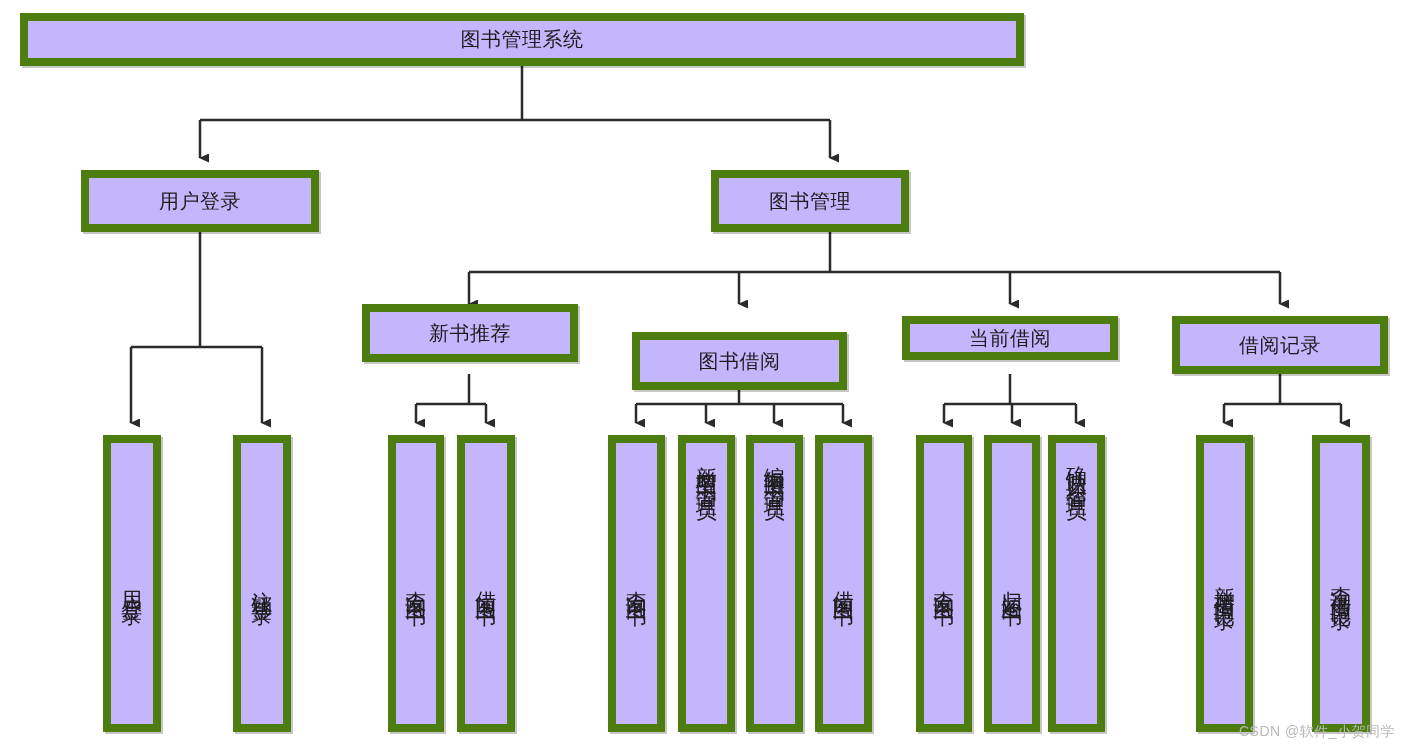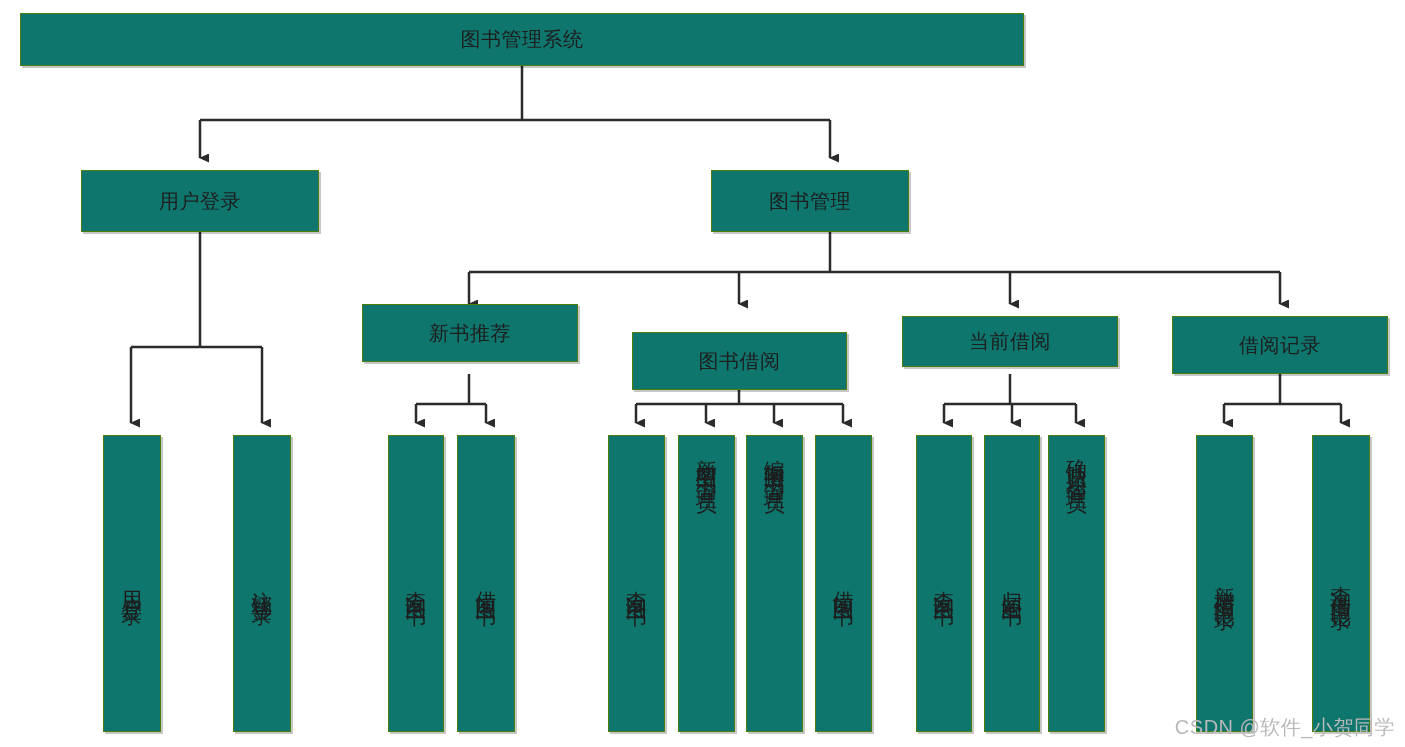--- a/index.html
+++ b/index.html
@@ -17,22 +17,22 @@
   #diagram-root {
     position: absolute;
     left: 0;
     top: 0;
     width: 1405px;
     height: 747px;
   }
   .node-box {
     position: absolute;
     box-sizing: border-box;
-    border: 1px solid #4d7c0f;
-    background: #0f766e;
+    border: 8px solid #4d7c0f;
+    background: #c4b5fd;
     box-shadow: 2px 2px 0 rgba(0,0,0,0.22);
     display: flex;
     align-items: center;
     justify-content: center;
   }
   .node-label {
     color: #1d1d1d;
     font-size: 20px;
     line-height: 1.12;
     letter-spacing: 0.5px;
@@ -61,21 +61,21 @@
     left: 0;
     top: 0;
     width: 1405px;
     height: 747px;
     pointer-events: none;
   }
   .watermark {
     position: absolute;
     right: 10px;
     bottom: 6px;
-    font-size: 20px;
+    font-size: 14px;
     color: #b9b9b9;
     letter-spacing: 0.5px;
     white-space: nowrap;
     font-family: "Liberation Sans", "DejaVu Sans", sans-serif;
   }
 </style>
 </head>
 <body>
 
 <div id="diagram-root">
@@ -143,21 +143,21 @@
   <div class="node-box" style="left:711px; top:170px; width:198px; height:62px;">
     <span class="node-label">图书管理</span>
   </div>
 
   <div class="node-box" style="left:362px; top:304px; width:216px; height:58px;">
     <span class="node-label">新书推荐</span>
   </div>
   <div class="node-box" style="left:632px; top:332px; width:215px; height:58px;">
     <span class="node-label">图书借阅</span>
   </div>
-  <div class="node-box" style="left:902px; top:316px; width:216px; height:51px;">
+  <div class="node-box" style="left:902px; top:316px; width:216px; height:44px;">
     <span class="node-label">当前借阅</span>
   </div>
   <div class="node-box" style="left:1172px; top:316px; width:216px; height:58px;">
     <span class="node-label">借阅记录</span>
   </div>
 
   <div class="node-box vertical center-v" style="left:103px; top:435px; width:58px; height:297px;">
     <span class="node-label">用户登录</span>
   </div>
   <div class="node-box vertical center-v" style="left:233px; top:435px; width:58px; height:297px;">

